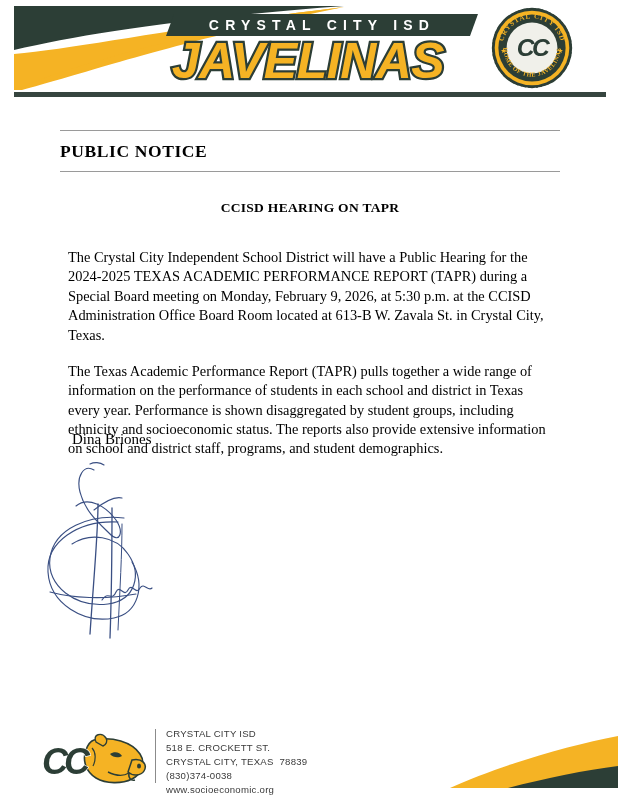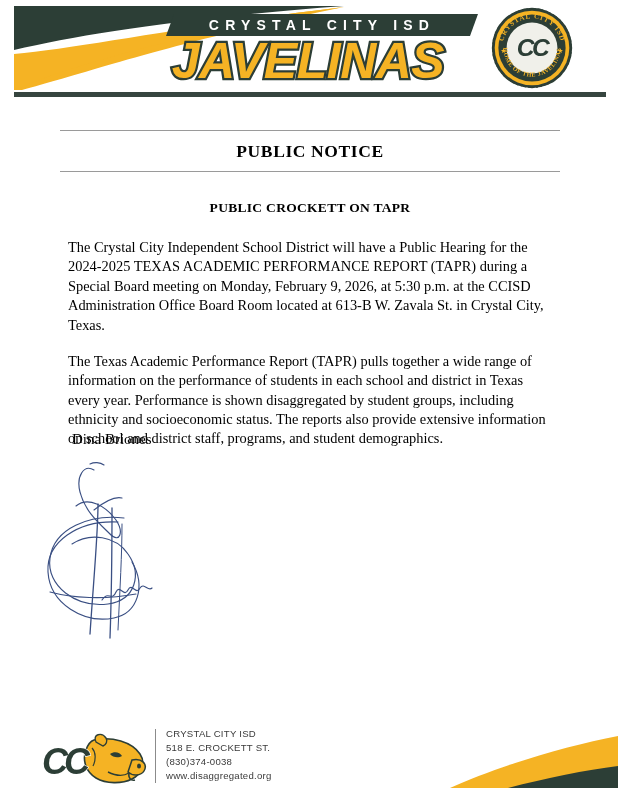--- a/index.html
+++ b/index.html
@@ -60,21 +60,20 @@
     top: 130px;
     left: 60px;
     width: 500px;
   }
   .title-rule {
     height: 1px;
     background: #9a9a9a;
     width: 100%;
   }
   .doc-title {
-    text-align: center;
     font-size: 17.5px;
     font-weight: bold;
     letter-spacing: 0.6px;
     padding: 11px 0 10px 0;
     line-height: 1.1;
   }
   .doc-subtitle {
     position: absolute;
     top: 200px;
     left: 60px;
@@ -89,21 +88,21 @@
   .body-wrap {
     position: absolute;
     top: 234px;
     left: 68px;
     width: 482px;
   }
   .para {
     font-size: 14.4px;
     line-height: 1.345;
     text-align: left;
-    margin: 4px 0 17px 0;
+    margin: 14px 0 17px 0;
   }
 
   
   .sig-block {
     position: absolute;
     top: 430px;
     left: 72px;
     width: 400px;
   }
   .sig-line {
@@ -210,21 +209,21 @@
 
   <div class="header-rule"></div>
 </div>
 
 <div class="title-wrap">
   <div class="title-rule"></div>
   <div class="doc-title">PUBLIC NOTICE</div>
   <div class="title-rule"></div>
 </div>
 
-<div class="doc-subtitle">PUBLIC CROCKETT ON TAPR</div>
+<div class="doc-subtitle">CCISD HEARING ON TAPR</div>
 
 <div class="body-wrap">
   <p class="para">The Crystal City Independent School District will have a Public Hearing for the 2024-2025 TEXAS ACADEMIC PERFORMANCE REPORT (TAPR) during a Special Board meeting on Monday, February 9, 2026, at 5:30 p.m. at the CCISD Administration Office Board Room located at 613-B W. Zavala St. in Crystal City, Texas.</p>
   <p class="para">The Texas Academic Performance Report (TAPR) pulls together a wide range of information on the performance of students in each school and district in Texas every year.  Performance is shown disaggregated by student groups, including ethnicity and socioeconomic status. The reports also provide extensive information on school and district staff, programs, and student demographics.</p>
 </div>
 
 <div class="sig-block">
   <div class="sig-line">Dina Briones</div>
 </div>
 
@@ -274,20 +273,21 @@
   </g>
 
   <text x="6" y="44" font-family="'Liberation Sans','DejaVu Sans',sans-serif" font-size="36" font-weight="bold" font-style="italic" fill="#2c3e36" stroke="#ffffff" stroke-width="1.2" paint-order="stroke" letter-spacing="-4">CC</text>
 </svg>
 
 <div class="footer-divider"></div>
 
 <div class="footer-text">
   <span class="ftline">CRYSTAL CITY ISD</span>
   <span class="ftline">518 E. CROCKETT ST.</span>
+  <span class="ftline">CRYSTAL CITY, TEXAS  78839</span>
   <span class="ftline">(830)374-0038</span>
-  <span class="ftline">www.disaggregated.org</span>
+  <span class="ftline">www.socioeconomic.org</span>
 </div>
 
 <svg class="footer-swoosh" viewBox="0 0 172 62">
   <path d="M172 4 C120 14 52 34 4 56 L172 56 Z" fill="#f5b324"></path>
   <path d="M172 34 C140 38 100 46 62 56 L172 56 Z" fill="#2c3e36"></path>
 </svg>
 
 </body></html>

